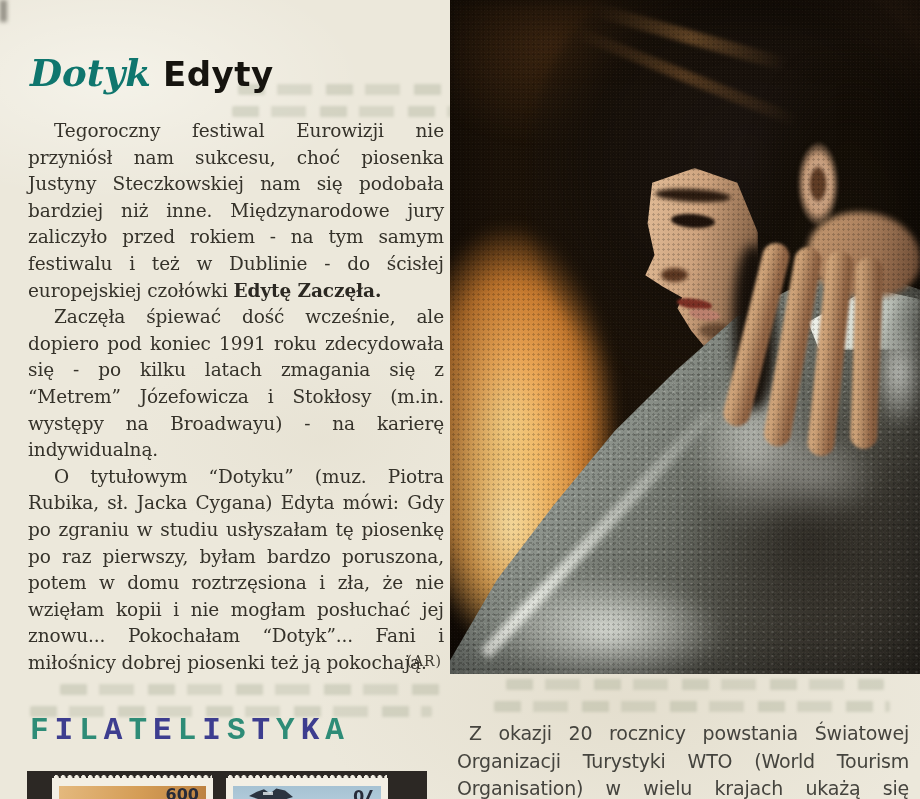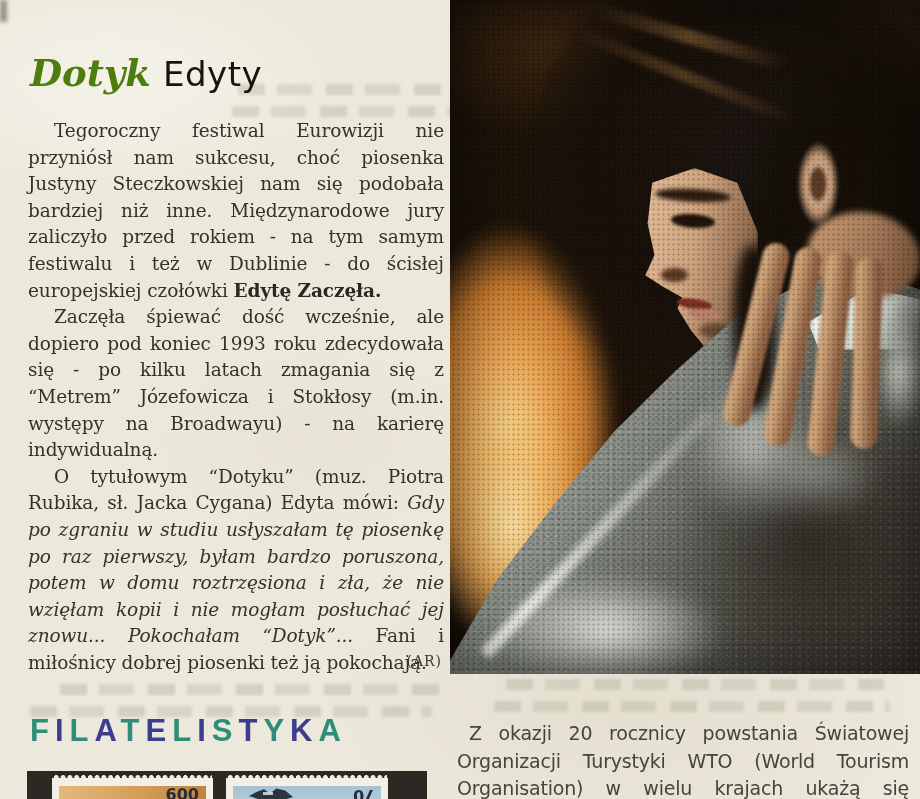--- a/index.html
+++ b/index.html
@@ -13,41 +13,41 @@
     background:
       radial-gradient(420px 200px at 12% 10%, rgba(255,255,250,.45), transparent 60%),
       radial-gradient(520px 260px at 68% 88%, rgba(213,205,183,.35), transparent 60%),
       radial-gradient(320px 170px at 35% 55%, rgba(221,215,197,.30), transparent 60%);
   }
   .corner-mark{position:absolute;left:0;top:0;width:7px;height:22px;background:#4a473e;opacity:.55;filter:blur(2px);z-index:3;}
 
   
   .article{position:absolute;left:28px;top:54px;width:416px;z-index:2;}
   .title-row{margin:0 0 24px 2px;white-space:nowrap;}
-  .t-italic{font-family:"DejaVu Serif",serif;font-style:italic;font-weight:600;font-size:37px;line-height:38px;color:#4d7c0f;}
-  .t-bold{font-family:"DejaVu Sans",sans-serif;font-weight:400;font-size:34px;line-height:38px;color:#16140f;margin-left:12px;letter-spacing:.5px;}
+  .t-italic{font-family:"DejaVu Serif",serif;font-style:italic;font-weight:600;font-size:37px;line-height:38px;color:#0f766e;}
+  .t-bold{font-family:"DejaVu Sans",sans-serif;font-weight:700;font-size:34px;line-height:38px;color:#16140f;margin-left:12px;letter-spacing:.5px;}
   .body-p{margin:0;text-align:justify;text-indent:26px;font-size:18.5px;line-height:26.6px;color:#35322a;letter-spacing:-.1px;}
   .body-p .bd{font-weight:700;color:#2b2822;}
-  .body-p .quote{font-style:italic;}
+  .body-p .quote{}
   .p4{position:relative;}
   .byline{position:absolute;right:2px;bottom:2px;font-size:14px;letter-spacing:1px;color:#3c3930;font-style:normal;}
 
   
   .ghost{position:absolute;height:11px;filter:blur(1.4px);opacity:.5;border-radius:2px;z-index:1;
     background:repeating-linear-gradient(90deg, rgba(144,152,126,.55) 0 27px, transparent 27px 39px, rgba(144,152,126,.45) 39px 74px, transparent 74px 88px);}
   .g1{left:238px;top:84px;width:214px;}
   .g2{left:232px;top:106px;width:221px;}
   .g3{left:60px;top:684px;width:380px;}
   .g4{left:30px;top:706px;width:402px;}
   .g5{left:506px;top:679px;width:378px;}
   .g6{left:494px;top:701px;width:396px;}
 
   
   .fila{position:absolute;left:30px;top:714px;margin:0;z-index:2;
-    font-family:Liberation Sans, sans-serif;font-weight:800;font-size:31px;letter-spacing:6px;line-height:34px;}
+    font-family:Liberation Mono, monospace;font-weight:800;font-size:31px;letter-spacing:6px;line-height:34px;}
   .fila span:nth-child(odd){color:#2e8c77;}
   .fila span:nth-child(even){color:#3d3d8f;}
 
   
   .stamp-band{position:absolute;left:27px;top:771px;width:400px;height:40px;background:#2c2824;z-index:2;}
   .stamp{position:absolute;top:7px;height:40px;background:#f3efe4;}
   .stamp-left{left:25px;width:161px;}
   .stamp-right{left:199px;width:162px;}
   .stamp::before{
     content:"";position:absolute;left:1px;right:1px;top:-4px;height:7px;
@@ -146,21 +146,21 @@
 <div class="ghost g3"></div>
 <div class="ghost g4"></div>
 <div class="ghost g5"></div>
 <div class="ghost g6"></div>
 
 <div class="article">
   <h1 class="title-row"><span class="t-italic">Dotyk</span><span class="t-bold">Edyty</span></h1>
 
   <p class="body-p"><span>Tegoroczny festiwal Eurowizji nie przyniósł nam sukcesu, choć piosenka Justyny Steczkowskiej nam się podobała bardziej niż inne. Międzynarodowe jury zaliczyło przed rokiem - na tym samym festiwalu i też w Dublinie - do ścisłej europejskiej czołówki </span><span class="bd">Edytę Zaczęła.</span></p>
 
-  <p class="body-p"><span>Zaczęła śpiewać dość wcześnie, ale dopiero pod koniec 1993 roku zdecydowała się - po kilku latach zmagania się z “Metrem” Józefowicza i Stokłosy (m.in. występy na Broadwayu) - na karierę indywidualną.</span></p>
+  <p class="body-p"><span>Zaczęła śpiewać dość wcześnie, ale dopiero pod koniec 1991 roku zdecydowała się - po kilku latach zmagania się z “Metrem” Józefowicza i Stokłosy (m.in. występy na Broadwayu) - na karierę indywidualną.</span></p>
 
 
   <p class="body-p p4"><span>O tytułowym “Dotyku” (muz. Piotra Rubika, sł. Jacka Cygana) Edyta mówi: </span><span class="quote">Gdy po zgraniu w studiu usłyszałam tę piosenkę po raz pierwszy, byłam bardzo poruszona, potem w domu roztrzęsiona i zła, że nie wzięłam kopii i nie mogłam posłuchać jej znowu... Pokochałam “Dotyk”...</span><span> Fani i miłośnicy dobrej piosenki też ją pokochają.</span><span class="byline">(AR)</span></p>
 </div>
 
 <h2 class="fila"><span>F</span><span>I</span><span>L</span><span>A</span><span>T</span><span>E</span><span>L</span><span>I</span><span>S</span><span>T</span><span>Y</span><span>K</span><span>A</span></h2>
 
 <div class="stamp-band">
   <div class="stamp stamp-left">
     <div class="stamp-inner">

